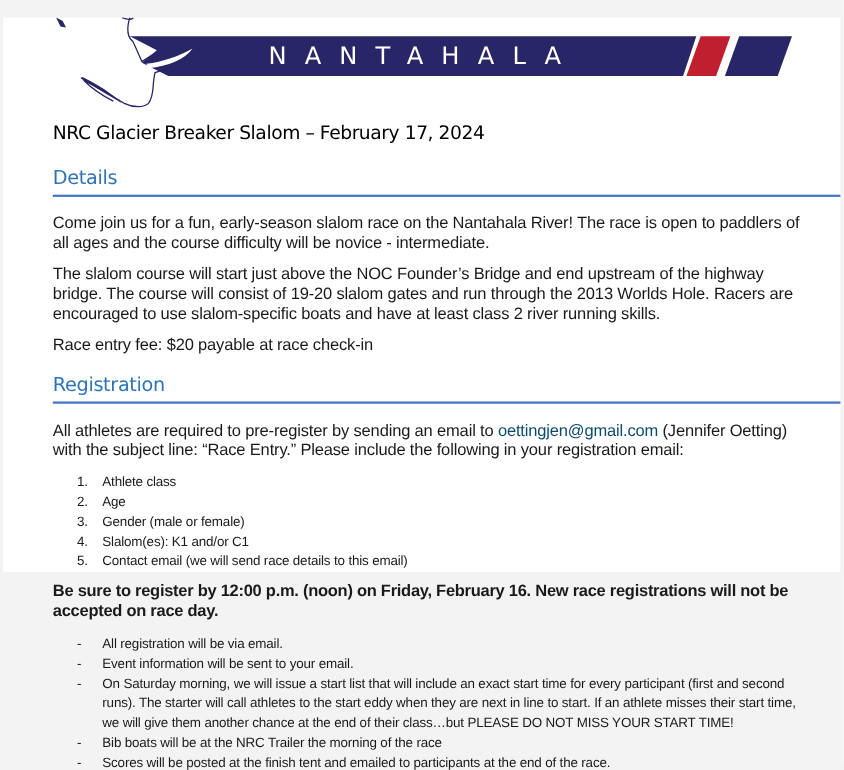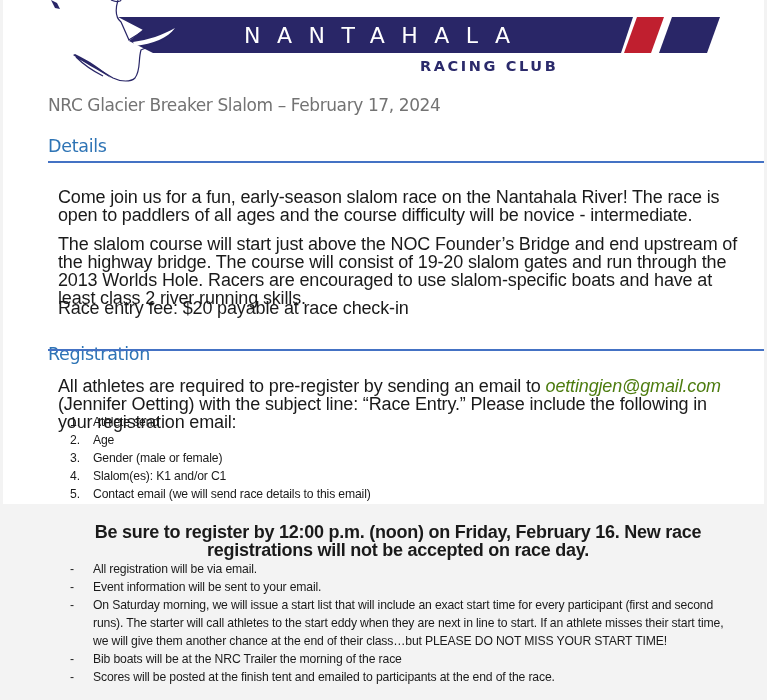--- a/index.html
+++ b/index.html
@@ -3,60 +3,60 @@
   <meta charset="utf-8">
   <style>
     html, body { margin: 0; padding: 0; }
     body {
       width: 767px; height: 700px; overflow: hidden;
       background: #f3f3f3;
       font-family: "Liberation Sans", sans-serif;
       position: relative;
     }
     .page {
-      position: absolute; left: 3px; top: 0; width: 761px; height: 504px;
+      position: absolute; left: 3px; top: 16px; width: 761px; height: 504px;
       background: #ffffff;
     }
     .logo { position: absolute; left: 0; top: 0; width: 761px; height: 90px; }
     .logo svg { position: absolute; left: 0; top: 0; }
     .logo-name {
       position: absolute; left: 241px; top: 23px;
       color: #ffffff; font-family: "DejaVu Sans", sans-serif;
       font-size: 22px; letter-spacing: 16.5px; font-weight: normal;
     }
     .logo-sub {
       position: absolute; left: 417px; top: 58px;
       color: #2b2a6b; font-family: "DejaVu Sans", sans-serif;
       font-size: 14.5px; font-weight: bold; letter-spacing: 2.6px;
     }
     .doc-title {
       position: absolute; left: 45px; top: 95px;
       font-family: "DejaVu Sans", sans-serif;
-      font-size: 17px; color: #737373; margin: 0; font-weight: normal;
+      font-size: 17px; color: #000000; margin: 0; font-weight: normal;
       letter-spacing: -0.4px;
       text-align: right;
     }
     .h2 {
       position: absolute; left: 45px;
       font-family: "DejaVu Sans", sans-serif;
       font-size: 17.5px; color: #2e74b5; margin: 0; font-weight: normal;
       letter-spacing: -0.3px;
     }
     .rule {
       position: absolute; left: 45px; width: 716px; height: 2px;
       background: #4472c4;
     }
     .p {
       position: absolute; left: 45px; width: 680px;
       font-family: "Liberation Sans", sans-serif;
-      font-size: 18px; line-height: 18px; color: #1a1a1a; margin: 10px;
+      font-size: 15px; line-height: 18px; color: #1a1a1a; margin: 0;
       letter-spacing: -0.15px;
     }
-    .p.bold { font-weight: bold; letter-spacing: -0.25px; text-align: center; }
-    .link { color: #4d7c0f; text-decoration: none; font-style: italic; }
+    .p.bold { font-weight: bold; letter-spacing: -0.25px; }
+    .link { color: #0c4a6e; text-decoration: none; }
     .list { position: absolute; left: 45px; width: 680px; margin: 0; padding: 0; list-style: none; }
     .list li {
       position: relative; padding-left: 45px;
       font-family: "Liberation Sans", sans-serif;
       font-size: 12.2px; line-height: 18px; color: #1a1a1a;
       letter-spacing: -0.15px;
     }
     .list .marker { position: absolute; left: 22px; top: 0; }
   </style>
 </head>
@@ -74,39 +74,38 @@
       <polygon points="669,17 717,17 704,53 656,53" fill="#292667"></polygon>
 
       <path d="M115,0 C112,10 113,18 118,22 L126,40 C132,36 138,33 142,28 L140,42 C150,40 160,36 170,33 C160,42 148,46 138,50 C135,60 138,70 132,78 C128,82 118,82 110,78 C100,72 85,62 73,57 C78,62 88,70 100,76" fill="none" stroke="#292667" stroke-width="1.2"></path>
       <path d="M70,55 C80,62 95,70 108,78 C100,70 85,60 72,54 Z" fill="#292667"></path>
       <path d="M108,0 C115,3 118,1 118,0" fill="none" stroke="#292667" stroke-width="1.2"></path>
       <path d="M48,0 L52,8 L57,9 L54,3 Z" fill="#292667"></path>
 
       <path d="M130,42 C145,40 160,35 172,28 C165,38 150,44 132,46 Z" fill="#ffffff"></path>
     </svg>
     <span class="logo-name">NANTAHALA</span>
-    <span class="logo-sub">RACING CLUB</span>
   </div>
 
   <h1 class="doc-title">NRC Glacier Breaker Slalom – February 17, 2024</h1>
 
   <h2 class="h2" style="top:136px;">Details</h2>
   <div class="rule" style="top:161px;"></div>
 
   <p class="p" style="top:178px;">Come join us for a fun, early-season slalom race on the Nantahala River! The race is open to paddlers of all ages and the course difficulty will be novice - intermediate.</p>
   <p class="p" style="top:225px;">The slalom course will start just above the NOC Founder’s Bridge and end upstream of the highway bridge. The course will consist of 19-20 slalom gates and run through the 2013 Worlds Hole. Racers are encouraged to use slalom-specific boats and have at least class 2 river running skills.</p>
   <p class="p" style="top:289px;">Race entry fee: $20 payable at race check-in</p>
 
-  <h2 class="h2" style="top:324px;margin-top:20px;">Registration</h2>
+  <h2 class="h2" style="top:324px;">Registration</h2>
   <div class="rule" style="top:349px;"></div>
 
   <p class="p" style="top:367px;"><span>All athletes are required to pre-register by sending an email to </span><a class="link" href="#">oettingjen@gmail.com</a><span> (Jennifer Oetting) with the subject line: “Race Entry.” Please include the following in your registration email:</span></p>
 
   <ol class="list" style="top:413px;">
-    <li><span class="marker">1.</span><span>Athlete send</span></li>
+    <li><span class="marker">1.</span><span>Athlete class</span></li>
     <li><span class="marker">2.</span><span>Age</span></li>
     <li><span class="marker">3.</span><span>Gender (male or female)</span></li>
     <li><span class="marker">4.</span><span>Slalom(es): K1 and/or C1</span></li>
     <li><span class="marker">5.</span><span>Contact email (we will send race details to this email)</span></li>
   </ol>
 
   <p class="p bold" style="top:513px;">Be sure to register by 12:00 p.m. (noon) on Friday, February 16. New race registrations will not be accepted on race day.</p>
 
   <ul class="list" style="top:560px;">
     <li><span class="marker">-</span><span>All registration will be via email.</span></li>

